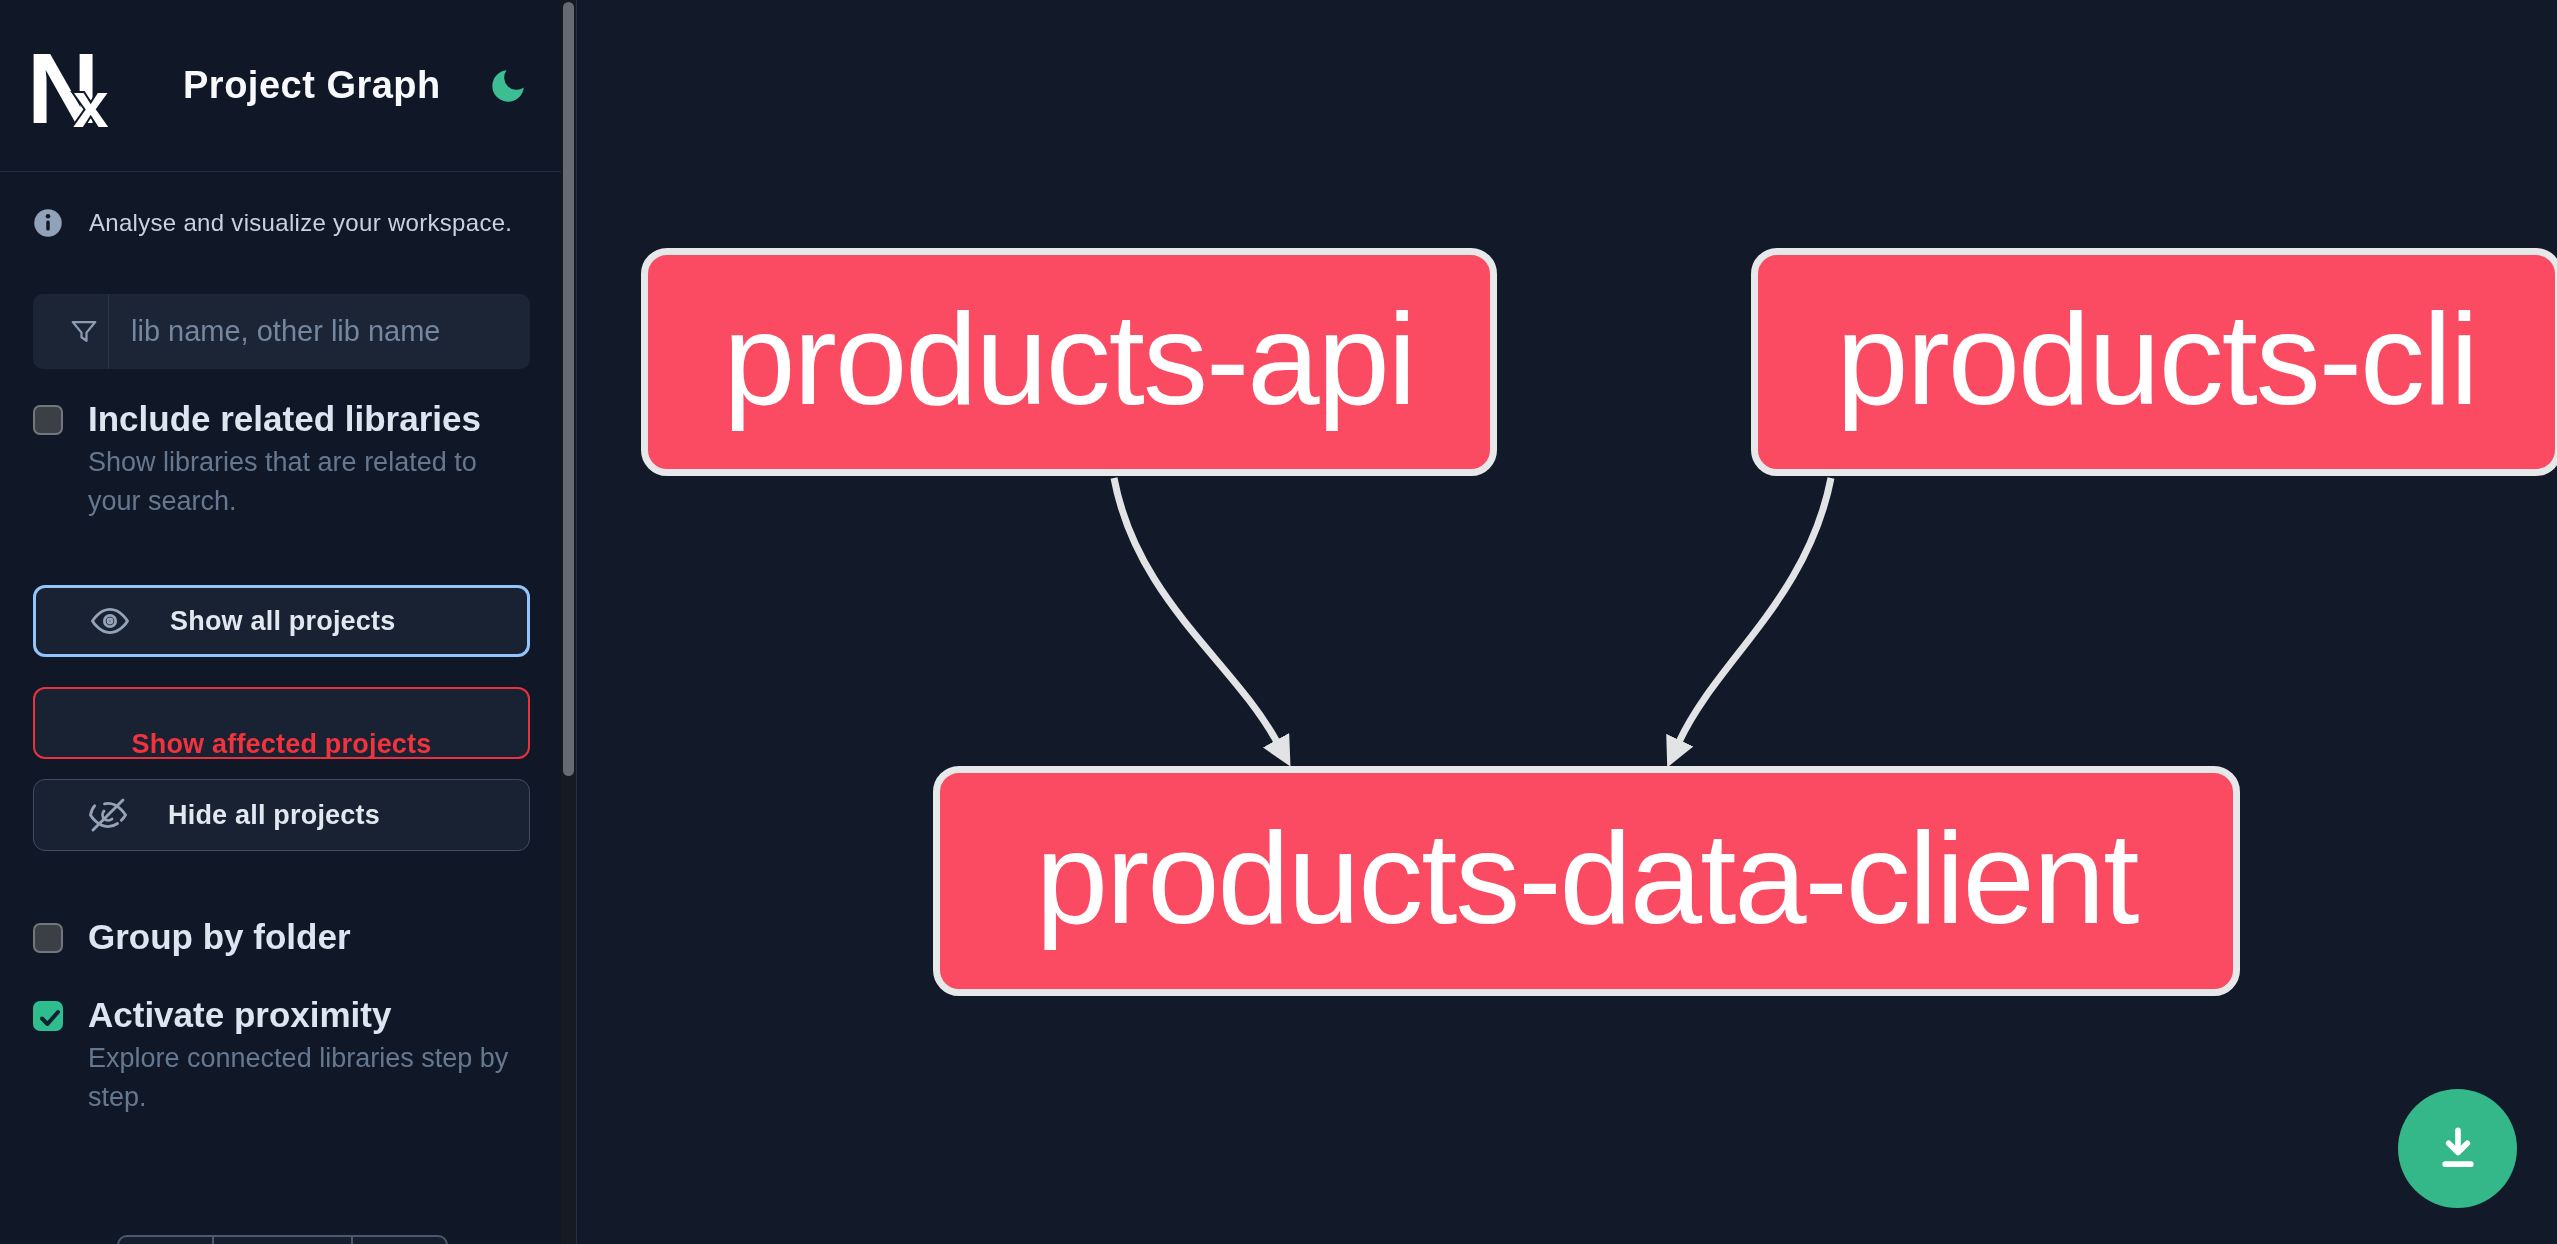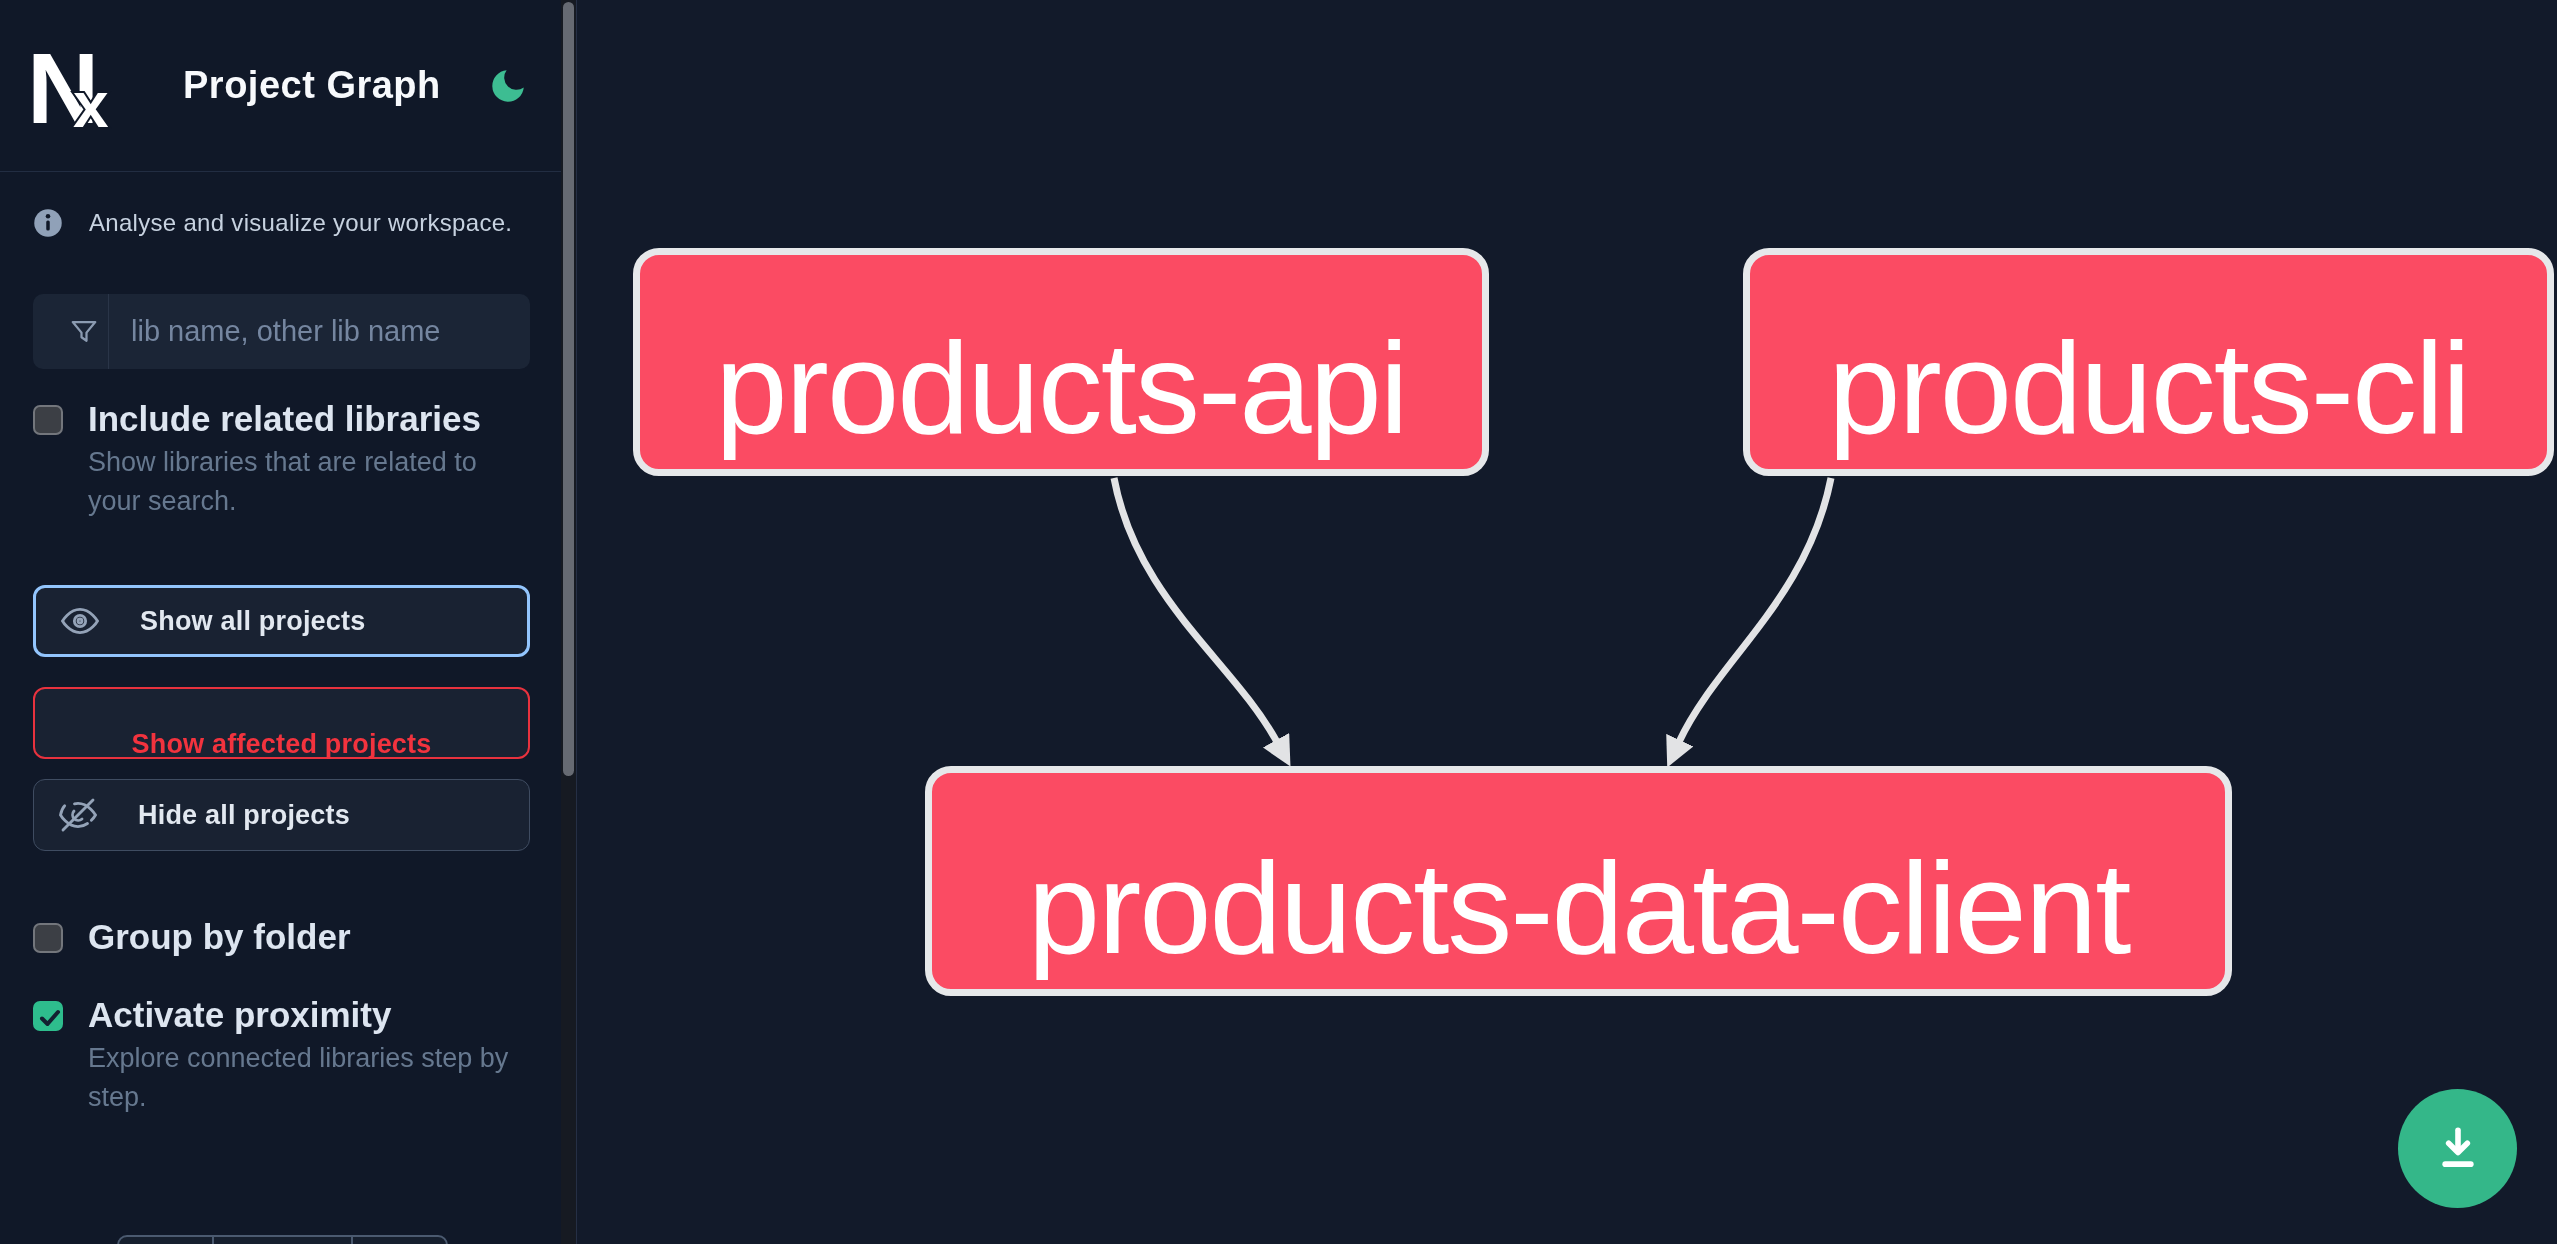--- a/index.html
+++ b/index.html
@@ -30,21 +30,21 @@
   .toggle-row { display:flex; margin:0 33px; }
   .cb { width:30px; height:30px; border-radius:7px; flex:0 0 auto; margin-top:2px;
         background:#3c3f45; border:2px solid #73767c; cursor:pointer; position:relative; }
   .cb.checked { background:#2ebd8d; border-color:#2ebd8d; }
   .cb.checked svg { position:absolute; left:3px; top:3px; }
   .toggle-text { margin-left:25px; }
   .toggle-label { color:#dde5f0; font-size:35px; font-weight:700; line-height:32px; }
   .toggle-desc { color:#66788f; font-size:27px; line-height:39px; margin-top:8px; max-width:440px; }
 
   .btn { margin:0 33px; width:497px; height:72px; border-radius:12px; background:#192232;
-         display:flex; align-items:center; padding:0 24px; gap:40px; cursor:pointer;
+         display:flex; align-items:center; padding:0 54px; gap:40px; cursor:pointer;
          border:1px solid #3f4c61; }
   .btn .lbl { font-size:27px; font-weight:700; color:#e2e8f0; letter-spacing:.2px; }
   .btn.focus { border:3px solid #93c5fd; }
   .btn.affected { border:2px solid #e8323e; }
   .btn.affected .lbl { color:#f2333e; }
 
   .segctrl { position:absolute; left:117px; top:1235px; width:331px; height:40px;
              background:#161f2e; border:2px solid #4b5a70; border-radius:10px 10px 0 0;
              display:flex; }
   .segctrl .seg { border-right:2px solid #4b5a70; cursor:pointer; }
@@ -54,21 +54,21 @@
 
   
   .scroll-track { position:absolute; left:561px; top:0; width:15px; height:1244px; background:#161a22; }
   .scroll-thumb { position:absolute; left:2px; top:2px; width:11px; height:774px;
                   background:#666a72; border-radius:6px; cursor:pointer; }
 
   
   .graph { position:absolute; left:577px; top:0; width:1980px; height:1244px; background:#121a2a; }
   .edges { position:absolute; left:0; top:0; }
   .node { position:absolute; background:#fb4b63; border:7px solid #e6e8ea; border-radius:26px;
-          display:flex; align-items:flex-end; justify-content:center; cursor:pointer; }
+          display:flex; align-items:center; justify-content:center; cursor:pointer;margin-left:8px; }
   .node .nlbl { color:#ffffff; font-size:130px; letter-spacing:-2px; white-space:nowrap;
                 padding-bottom:6px; }
 
   .fab { position:absolute; left:2398px; top:1089px; width:119px; height:119px; border-radius:50%;
          background:#34b789; display:flex; align-items:center; justify-content:center; cursor:pointer; }
 </style>
 </head>
 <body>
 
 <aside class="sidebar">

